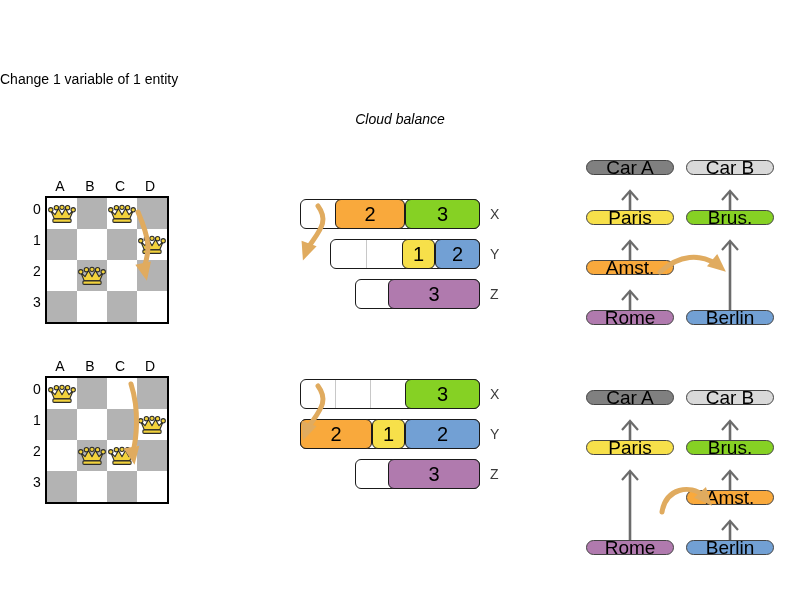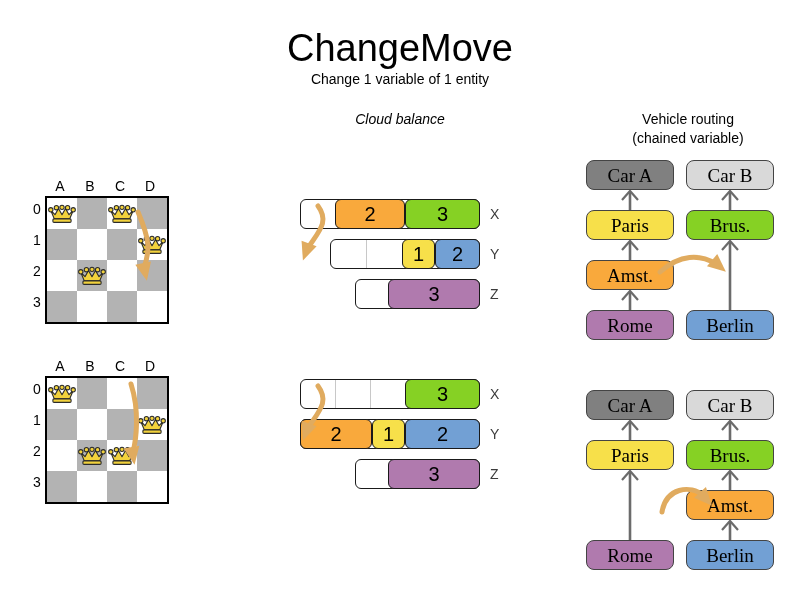--- a/index.html
+++ b/index.html
@@ -9,21 +9,21 @@
     color:#000;position:relative;overflow:hidden;
   }
   .stage{position:absolute;left:0;top:0;width:800px;height:600px;}
 
   
   #page-title{
     position:absolute;left:0;top:26px;width:800px;text-align:center;
     font-size:38px;font-weight:400;letter-spacing:0px;line-height:44px;
   }
   #page-subtitle{
-    position:absolute;left:0;top:70px;width:800px;text-align:center;
+    position:absolute;left:0;top:70px;width:800px;text-align:left;
     font-size:14px;font-weight:400;line-height:18px;
   }
   .col-heading{
     position:absolute;text-align:center;font-size:14px;line-height:19px;
   }
   #heading-nqueens{left:0px;top:110px;width:200px;}
   #heading-cloud{left:300px;top:110px;width:200px;font-style:italic;}
   #heading-vrp{left:588px;top:110px;width:200px;}
 
   
@@ -58,41 +58,36 @@
     border:1.6px solid #1a1a1a;border-radius:6px;
     display:flex;align-items:center;justify-content:center;
     font-size:20px;line-height:20px;color:#000;
   }
   .cloud-label{
     position:absolute;font-size:14px;line-height:16px;color:#3c3c3c;
   }
 
   
   .vrp-box{
-    position:absolute;width:88px;height:30px;box-sizing:border-box;
+    position:absolute;width:88px;height:15px;box-sizing:border-box;
     border:1.6px solid #444;border-radius:8px;
     display:flex;align-items:center;justify-content:center;
-    font-size:19px;line-height:19px;color:#000;font-family:Liberation Serif, serif;
+    font-size:19px;line-height:19px;color:#000;
   }
 
   svg.overlay{position:absolute;left:0;top:0;overflow:visible;pointer-events:none;}
 </style>
 </head>
 <body>
 
 <div class="stage">
 
-  <div id="page-title">ChangeMove</div>
   <div id="page-subtitle">Change 1 variable of 1 entity</div>
 
   <div class="col-heading" id="heading-cloud">Cloud balance</div>
-  <div class="col-heading" id="heading-vrp">
-    <div>Vehicle routing</div>
-    <div>(chained variable)</div>
-  </div>
 
   <div class="board-wrap" id="board-before" style="left:30px;top:178px;">
       <div class="file-label" style="left: 15px;">A</div>
       <div class="file-label" style="left: 45px;">B</div>
       <div class="file-label" style="left: 75px;">C</div>
       <div class="file-label" style="left: 105px;">D</div>
       <div class="rank-label" style="top: 23px;">0</div>
       <div class="rank-label" style="top: 54px;">1</div>
       <div class="rank-label" style="top: 85px;">2</div>
       <div class="rank-label" style="top: 116px;">3</div>

